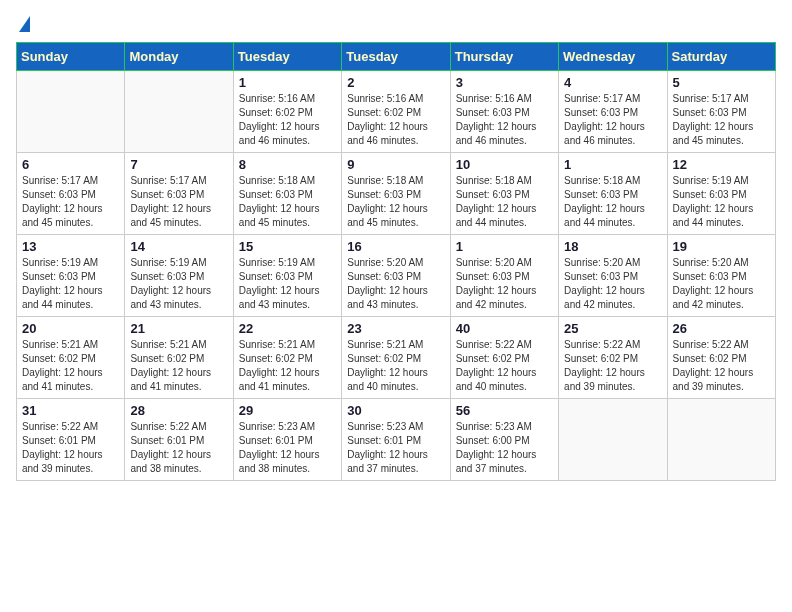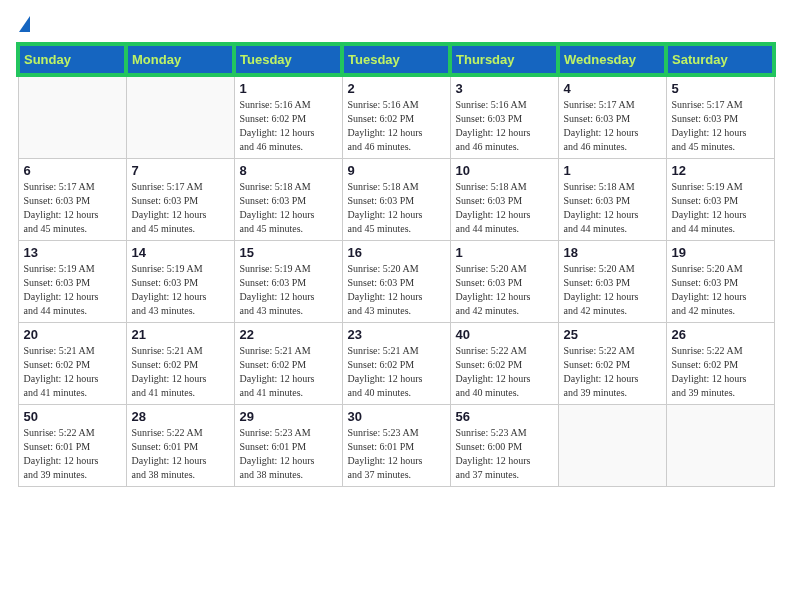--- a/index.html
+++ b/index.html
@@ -39,26 +39,26 @@
       font-size: 16px;
       color: #333;
     }
     .calendar {
       width: 100%;
       border-collapse: collapse;
       border: 1px solid #ccc;
     }
     .calendar th {
       background-color: #1565c0;
-      color: #bef264;
+      color: #fef9c3;
       font-size: 13px;
       font-weight: bold;
       padding: 6px 4px;
       text-align: left;
-      border: 4px solid #22c55e;
+      border: 1px solid #22c55e;
     }
     .calendar td {
       vertical-align: top;
       border: 1px solid #ccc;
       padding: 4px 5px;
       width: 108px;
       min-height: 80px;
       font-size: 10px;
       color: #333;
       background: #fff;
@@ -70,21 +70,20 @@
       font-size: 13px;
       font-weight: bold;
       color: #1a1a2e;
       display: block;
       margin-bottom: 2px;
     }
     .day-info {
       font-size: 10px;
       color: #333;
       line-height: 1.4;
-      font-family: Liberation Serif, serif;
     }
   </style>
 </head>
 <body>
 
 <div class="header">
   <div class="logo">
     <div class="logo-text">
       <span style="font-size:20px; font-weight:bold; color:#1a1a2e;"></span>
       <span style="display:inline-block; width:0; height:0; border-left:11px solid transparent; border-bottom:16px solid #1565c0; margin-left:1px; margin-bottom:2px;"></span>
@@ -297,21 +296,21 @@
         <td>
           <span class="day-num">26</span>
           <div class="day-info" style="white-space: pre-line;">Sunrise: 5:22 AM
 Sunset: 6:02 PM
 Daylight: 12 hours
 and 39 minutes.</div>
         </td>
       </tr>
       <tr>
         <td>
-          <span class="day-num">50</span>
+          <span class="day-num">31</span>
           <div class="day-info" style="white-space: pre-line;">Sunrise: 5:22 AM
 Sunset: 6:01 PM
 Daylight: 12 hours
 and 39 minutes.</div>
         </td>
         <td>
           <span class="day-num">28</span>
           <div class="day-info" style="white-space: pre-line;">Sunrise: 5:22 AM
 Sunset: 6:01 PM
 Daylight: 12 hours

